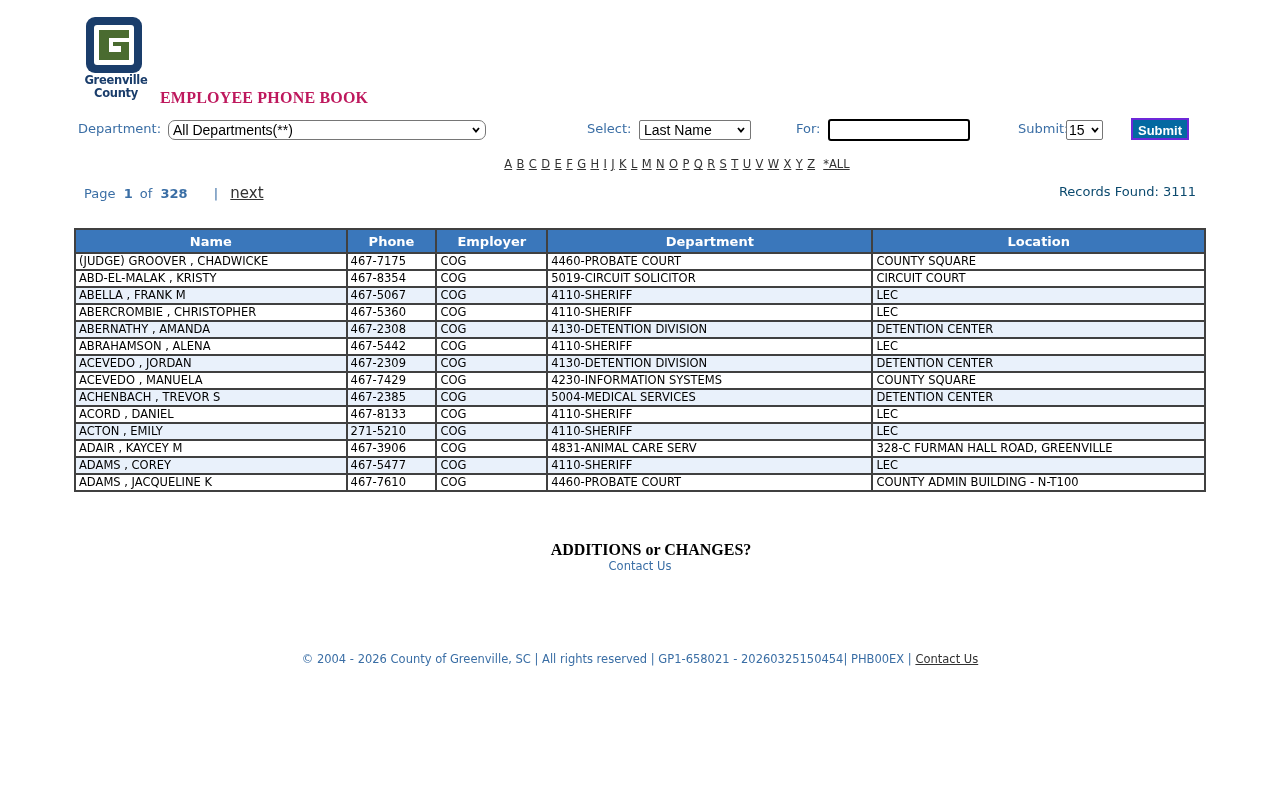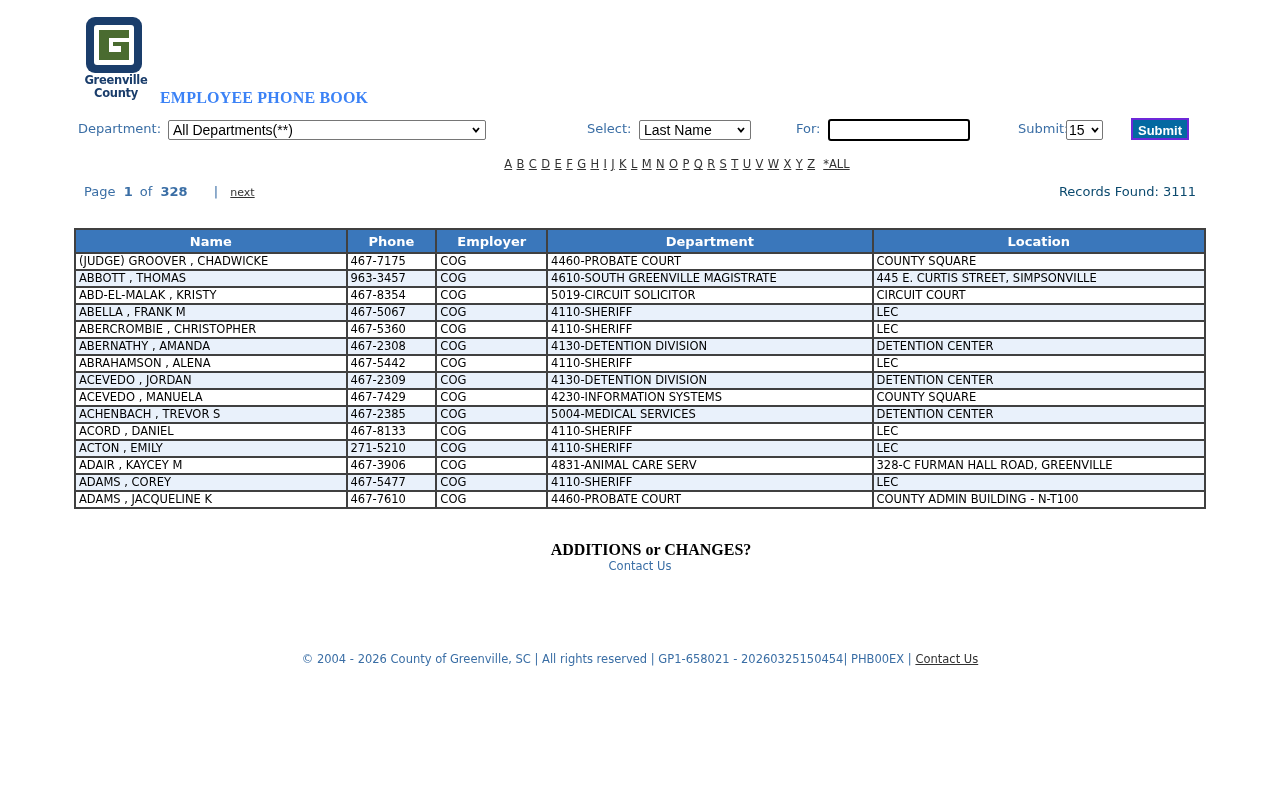--- a/index.html
+++ b/index.html
@@ -1,30 +1,30 @@
 <!DOCTYPE html>
 <html><head>
   <meta charset="utf-8">
   <style>
     html, body { margin: 0; padding: 0; background: #ffffff; }
     body { width: 1280px; height: 800px; position: relative; font-family: "DejaVu Sans", "Liberation Sans", sans-serif; overflow: hidden; }
     .logo { position: absolute; left: 76px; top: 16px; width: 80px; height: 88px; }
     .logo-text { position: absolute; left: 0; top: 58px; width: 80px; text-align: center; font-family: "DejaVu Sans", sans-serif; font-weight: bold; font-size: 11.5px; line-height: 13px; color: #1a3d6b; letter-spacing: -0.3px; }
-    .title { position: absolute; left: 160px; top: 89px; font-family: "Liberation Serif", "DejaVu Serif", serif; font-weight: bold; font-size: 16px; color: #3b82f6; letter-spacing: 0.2px; }
+    .title { position: absolute; left: 160px; top: 89px; font-family: "Liberation Serif", "DejaVu Serif", serif; font-weight: bold; font-size: 16px; color: #be185d; letter-spacing: 0.2px; }
     .lbl { position: absolute; font-size: 13px; color: #3a6ea5; }
     .sel { position: absolute; height: 20px; border: 1px solid #767676; border-radius: 2px; background: #fff; font-family: "Liberation Sans", sans-serif; font-size: 14px; color: #000; box-sizing: border-box; padding: 0 4px; line-height: 18px; }
     .sel .chev { position: absolute; right: 5px; top: 5px; width: 8px; height: 8px; }
     .inp { position: absolute; height: 22px; border: 2px solid #000; border-radius: 3px; background: #fff; box-sizing: border-box; }
     .submit { position: absolute; left: 1131px; top: 118px; width: 58px; height: 22px; background: #0369a1; color: #fff; font-family: "Liberation Sans", sans-serif; font-weight: bold; font-size: 13px; text-align: center; line-height: 22px; border: 2px solid #6d28d9; box-sizing: border-box; }
     .alpha { position: absolute; top: 157px; left: 0; width: 1280px; text-align: center; font-size: 11.5px; color: #333; margin-left: 37px; }
     .alpha a { color: #333; text-decoration: underline; margin: 0 2.2px; }
     .pager { position: absolute; left: 84px; top: 184px; font-size: 13px; color: #3a6ea5; }
     .pager b { color: #3a6ea5; }
     .pager .sep { margin: 0 8px 0 22px; color: #3a6ea5; }
-    .pager a { color: #333; font-size: 11px; text-decoration: underline; }
+    .pager a { color: #333; font-size: 15px; text-decoration: underline; }
     .records { position: absolute; right: 84px; top: 184px; font-size: 13px; color: #0c4a6e; }
     table.grid { position: absolute; left: 74px; top: 228px; width: 1132px; border-collapse: collapse; font-size: 11.5px; }
     table.grid th { background: #3a77bb; color: #fff; font-weight: bold; font-size: 13px; height: 22px; border: 2px solid #404040; padding: 0; text-align: center; }
     table.grid td { border: 2px solid #404040; height: 15px; padding: 0 3px; color: #000; white-space: nowrap; line-height: 15px; }
     table.grid tr.alt td { background: #e9f1fb; }
     .changes { position: absolute; top: 541px; left: 0; width: 1280px; text-align: center; font-family: "Liberation Serif", "DejaVu Serif", serif; font-weight: bold; font-size: 16px; color: #000; padding-left: 11px; }
     .contact1 { position: absolute; top: 559px; left: 0; width: 1280px; text-align: center; font-size: 11.5px; }
     .contact1 a { color: #3a6ea5; text-decoration: none; }
     .footer { position: absolute; top: 652px; left: 0; width: 1280px; text-align: center; font-size: 11.5px; color: #3a6ea5; }
     .footer a { color: #333; text-decoration: underline; }
@@ -40,21 +40,21 @@
   </svg>
   <div class="logo-text">
     <div>Greenville</div>
     <div>County</div>
   </div>
 </div>
 
 <div class="title">EMPLOYEE PHONE BOOK</div>
 
 <span class="lbl" style="left:78px; top:121px;">Department:</span>
-<div class="sel" style="left:168px; top:120px; width:318px;">
+<div class="sel" style="left:168px; top:120px; width:318px;border-radius:7px;">
   <span>All Departments(**)</span>
   <svg class="chev" viewBox="0 0 8 8">
       <path d="M1 2 L4 5.5 L7 2" stroke="#000" stroke-width="1.8" fill="none"></path>
     </svg>
 </div>
 
 <span class="lbl" style="left:587px; top:121px;">Select:</span>
 <div class="sel" style="left:639px; top:120px; width:112px;">
   <span>Last Name</span>
   <svg class="chev" viewBox="0 0 8 8">
@@ -105,27 +105,20 @@
     </tr>
   </thead>
   <tbody id="tbody">
       <tr>
         <td>(JUDGE) GROOVER , CHADWICKE</td>
         <td>467-7175</td>
         <td>COG</td>
         <td>4460-PROBATE COURT</td>
         <td>COUNTY SQUARE</td>
       </tr>
-      <tr class="alt">
-        <td>ABBOTT , THOMAS</td>
-        <td>963-3457</td>
-        <td>COG</td>
-        <td>4610-SOUTH GREENVILLE MAGISTRATE</td>
-        <td>445 E. CURTIS STREET, SIMPSONVILLE</td>
-      </tr>
       <tr>
         <td>ABD-EL-MALAK , KRISTY</td>
         <td>467-8354</td>
         <td>COG</td>
         <td>5019-CIRCUIT SOLICITOR</td>
         <td>CIRCUIT COURT</td>
       </tr>
       <tr class="alt">
         <td>ABELLA , FRANK M</td>
         <td>467-5067</td>

